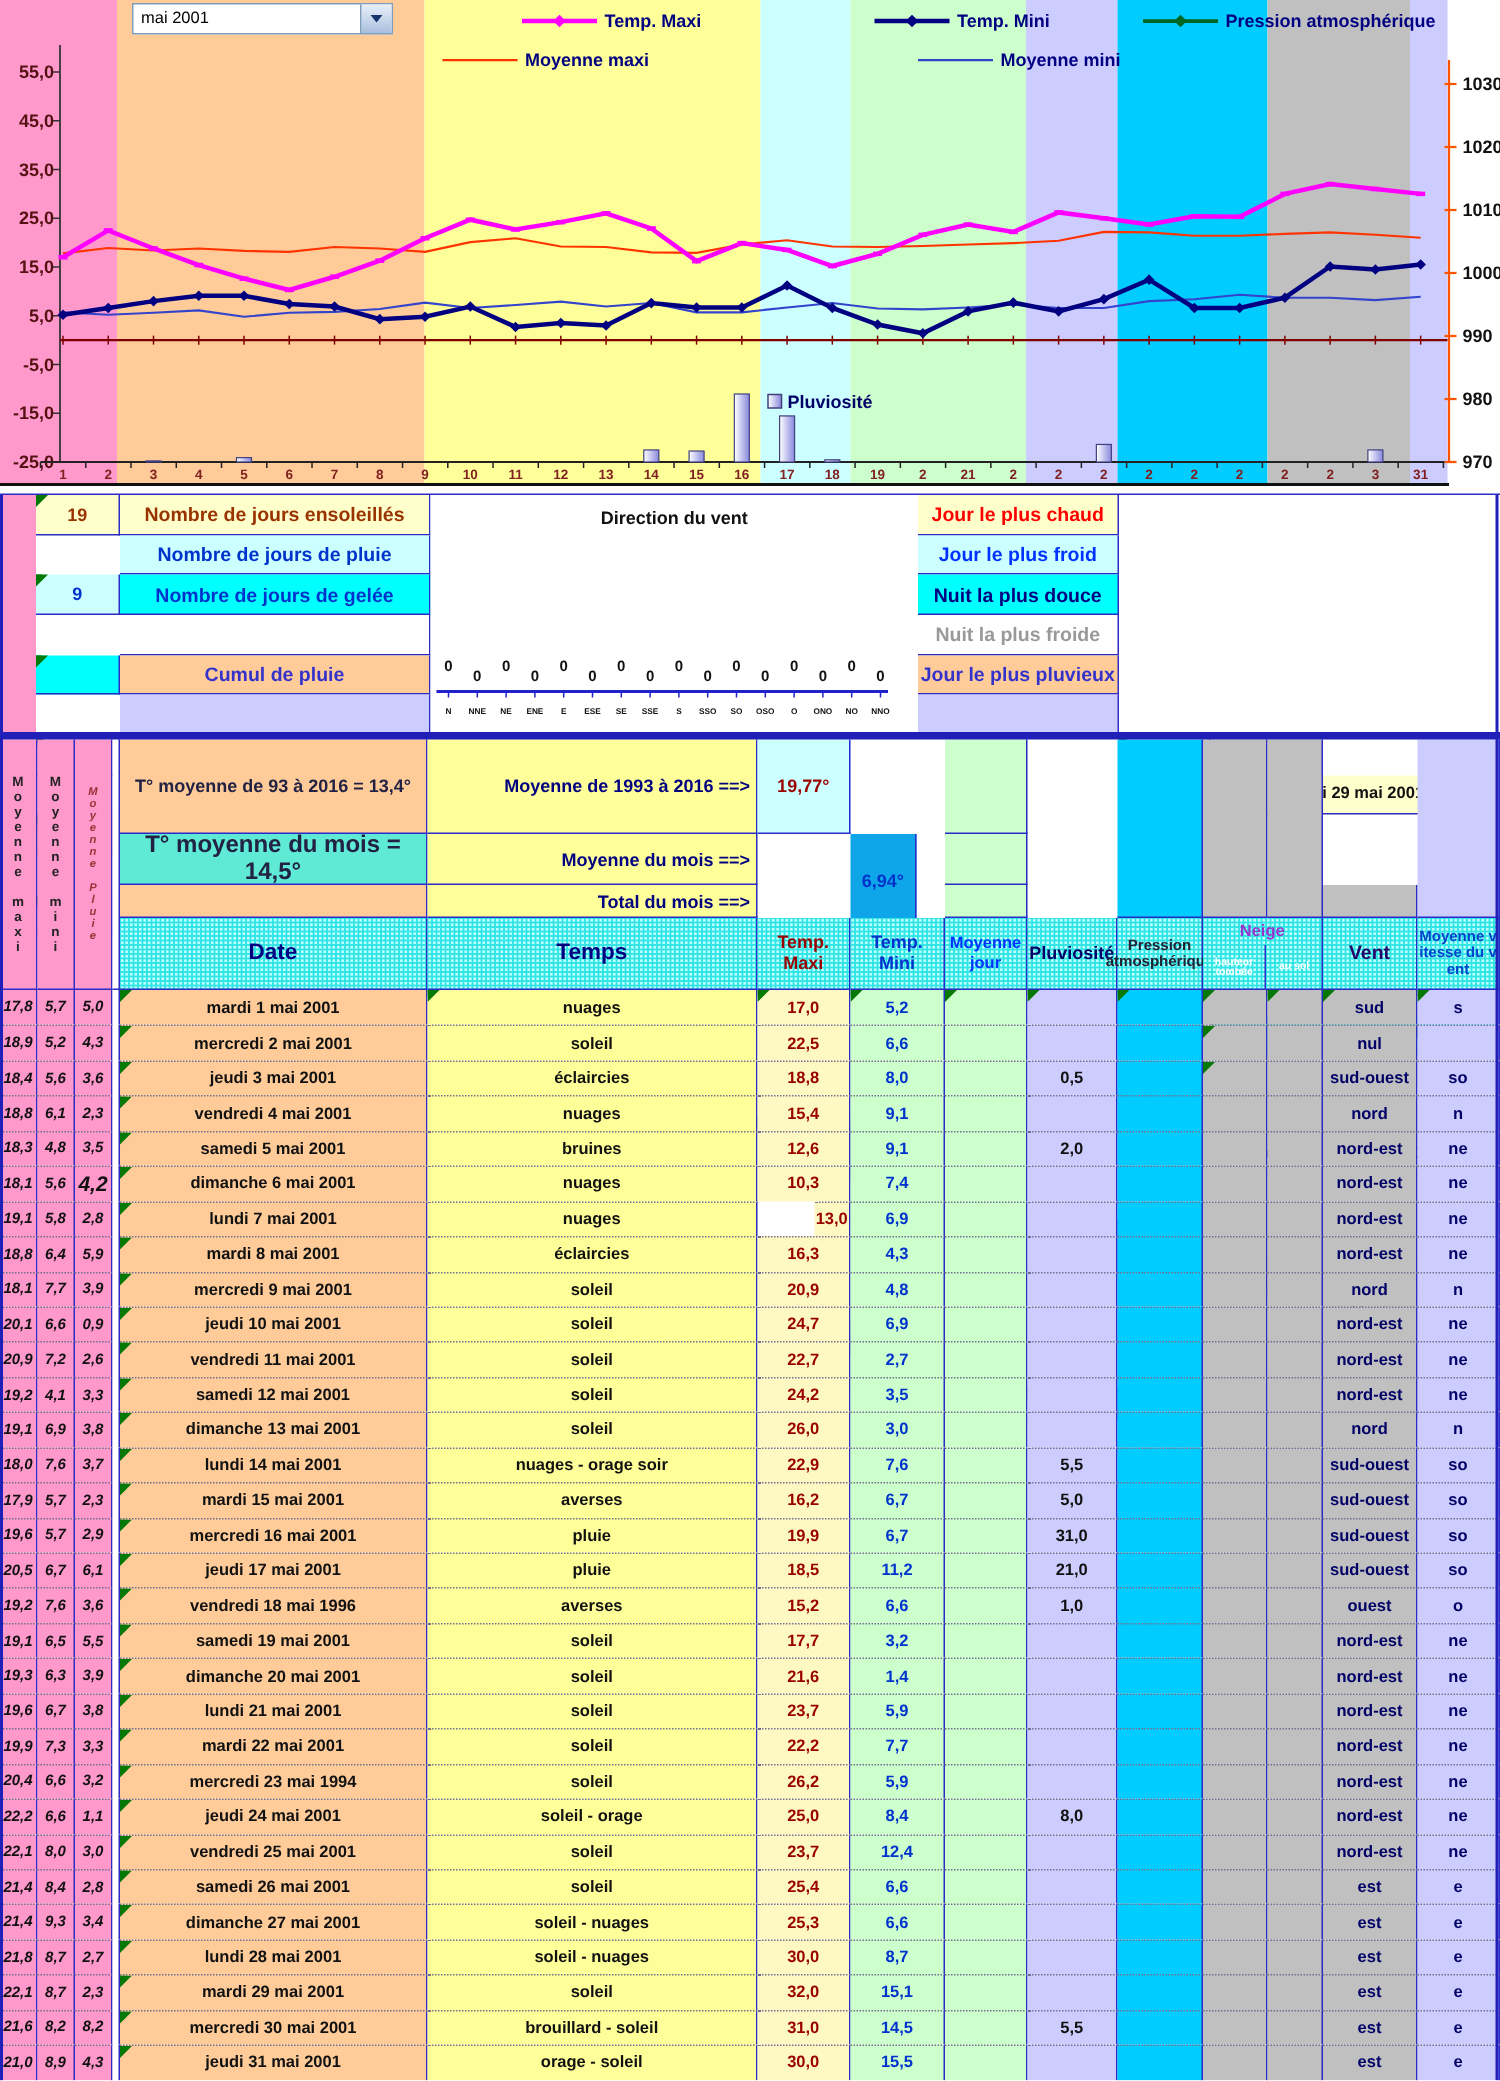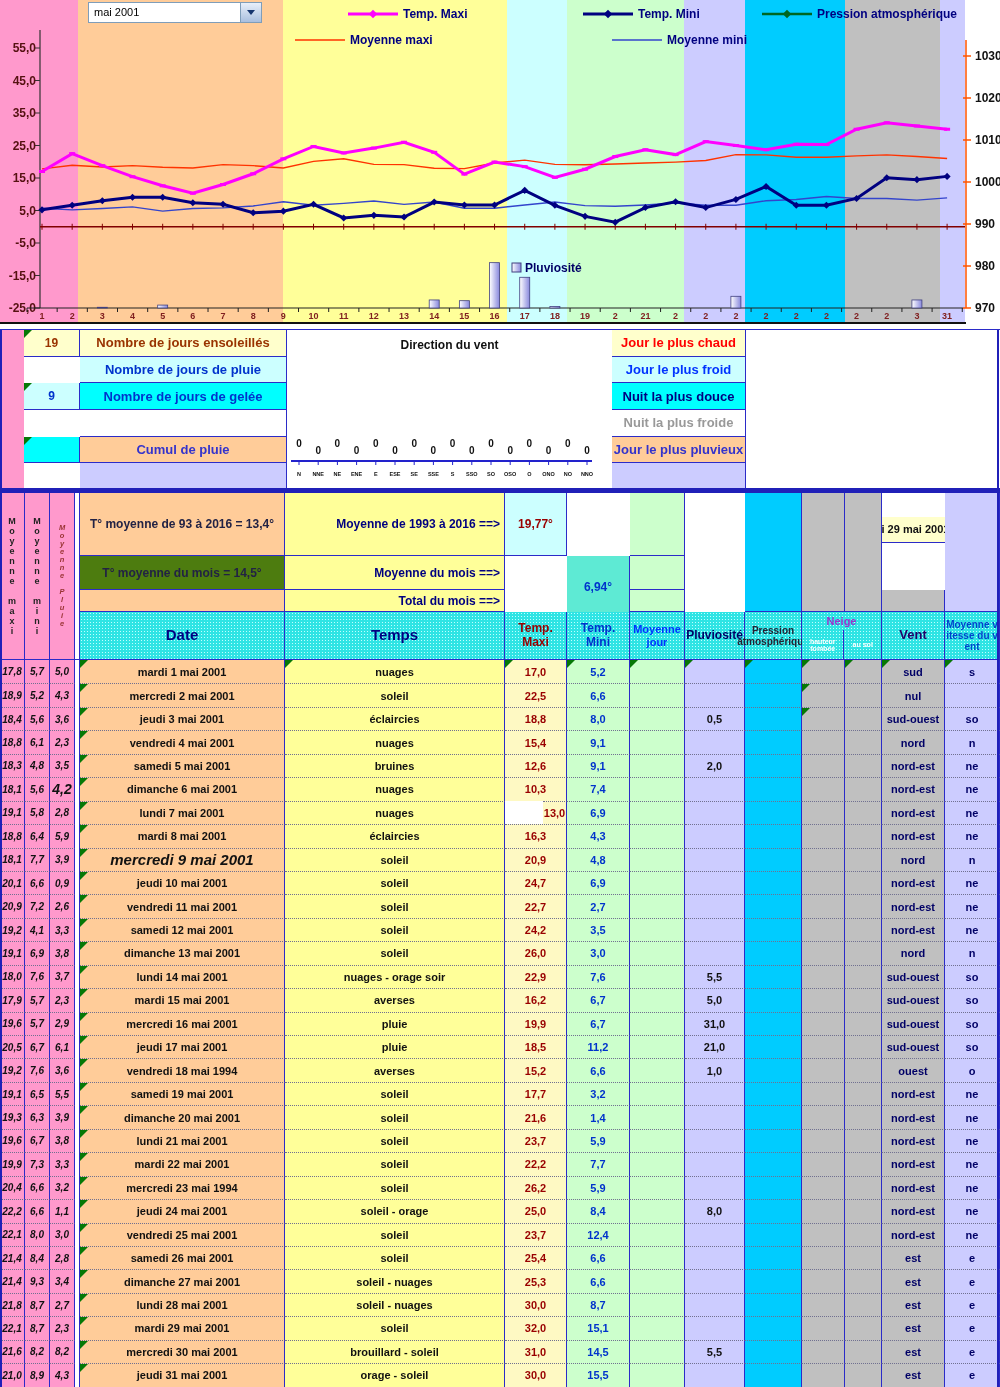--- a/index.html
+++ b/index.html
@@ -428,24 +428,24 @@
 P
 l
 u
 i
 e</span>
       </div>
       <div class="scell" style="left:75px;top:0;width:5px;height:167px;background:#fff;"></div>
       <div class="scell" style="left:80px;top:0px;width:205px;height:63px;background:#FFCC99;color:#222244;font-size:12px;">T° moyenne de 93 à 2016 = 13,4°</div>
       <div class="scell" style="left:285px;top:0px;width:220px;height:63px;background:#FFFF99;color:#000080;font-size:12px;justify-content:flex-end;padding-right:4px;">Moyenne de 1993 à 2016 ==&gt;</div>
       <div class="scell rel" style="left:505px;top:0px;width:62px;height:63px;background:#CCFFFF;color:#990000;font-size:12px;">19,77°</div>
-      <div class="scell rel" style="left:567px;top:0px;width:63px;height:63px;background:#5eead4;color:#0033CC;font-size:12px;">6,94°</div>
+      <div class="scell rel" style="left:567px;top:0px;width:44px;height:63px;background:#0ea5e9;color:#0033CC;font-size:12px;">6,94°</div>
       <div class="scell" style="left:630px;top:0px;width:55px;height:63px;background:#CCFFCC;"></div>
       <div class="scell rel tri" style="left:685px;top:0px;width:60px;height:63px;background:#CCCCFF;color:#111;font-size:12px;">117 mm</div>
-      <div class="scell" style="left:80px;top:63px;width:205px;height:34px;background:#4d7c0f;color:#222244;font-size:12px;">T° moyenne du mois = 14,5°</div>
+      <div class="scell" style="left:80px;top:63px;width:205px;height:34px;background:#5eead4;color:#222244;font-size:16px;">T° moyenne du mois = 14,5°</div>
       <div class="scell" style="left:285px;top:63px;width:220px;height:34px;background:#FFFF99;color:#000080;font-size:12px;justify-content:flex-end;padding-right:4px;">Moyenne du mois ==&gt;</div>
       <div class="scell rel tri" style="left:505px;top:63px;width:62px;height:34px;background:#CCFFFF;color:#990000;font-size:12px;">21,64°</div>
       <div class="scell rel tri" style="left:567px;top:63px;width:63px;height:34px;background:#CCFFCC;color:#0033CC;font-size:12px;">7,36°</div>
       <div class="scell" style="left:630px;top:63px;width:55px;height:34px;background:#CCFFCC;"></div>
       <div class="scell rel" style="left:685px;top:63px;width:60px;height:34px;background:#CCCCFF;color:#111;font-size:12px;"></div>
       <div class="scell" style="left:80px;top:97px;width:205px;height:22px;background:#FFCC99;color:#222244;font-size:12px;"></div>
       <div class="scell" style="left:285px;top:97px;width:220px;height:22px;background:#FFFF99;color:#000080;font-size:12px;justify-content:flex-end;padding-right:4px;">Total du mois ==&gt;</div>
       <div class="scell rel" style="left:505px;top:97px;width:62px;height:22px;background:#CCFFFF;color:#990000;font-size:12px;"></div>
       <div class="scell rel" style="left:567px;top:97px;width:63px;height:22px;background:#CCFFCC;color:#0033CC;font-size:12px;"></div>
       <div class="scell" style="left:630px;top:97px;width:55px;height:22px;background:#CCFFCC;"></div>
@@ -597,21 +597,21 @@
       <div class="c bg-lav t-black rt" style="font-size: 11px;"></div>
       <div class="c bg-cyan rt" style="font-size: 11px;"></div>
       <div class="c bg-gray rt" style="font-size: 11px;"></div>
       <div class="c bg-gray rt" style="font-size: 11px;"></div>
       <div class="c bg-gray t-navy rt" style="font-size: 11px;">nord-est</div>
       <div class="c bg-lav t-navy rt" style="font-size: 11px;">ne</div>
       <div class="c bg-pink italic t-black rt" style="font-size: 10px;">18,1</div>
       <div class="c bg-pink italic t-black rt" style="font-size: 10px;">7,7</div>
       <div class="c bg-pink italic t-black rt" style="font-size: 10px;">3,9</div>
       <div class="c bg-white" style="font-size: 11px;"></div>
-      <div class="c bg-peach t-black rt tri" style="font-size: 15px; font-style: italic;">mercredi 9 mai 2001</div>
+      <div class="c bg-peach t-black rt tri" style="font-size: 11px;">mercredi 9 mai 2001</div>
       <div class="c bg-yellow t-black rt" style="font-size: 11px;">soleil</div>
       <div class="c bg-ltcyan t-darkred rt" style="font-size: 11px;">20,9</div>
       <div class="c bg-ltgreen t-blue rt" style="font-size: 11px;">4,8</div>
       <div class="c bg-ltgreen rt" style="font-size: 11px;"></div>
       <div class="c bg-lav t-black rt" style="font-size: 11px;"></div>
       <div class="c bg-cyan rt" style="font-size: 11px;"></div>
       <div class="c bg-gray rt" style="font-size: 11px;"></div>
       <div class="c bg-gray rt" style="font-size: 11px;"></div>
       <div class="c bg-gray t-navy rt" style="font-size: 11px;">nord</div>
       <div class="c bg-lav t-navy rt" style="font-size: 11px;">n</div>
@@ -732,21 +732,21 @@
       <div class="c bg-lav t-black rt" style="font-size: 11px;">21,0</div>
       <div class="c bg-cyan rt" style="font-size: 11px;"></div>
       <div class="c bg-gray rt" style="font-size: 11px;"></div>
       <div class="c bg-gray rt" style="font-size: 11px;"></div>
       <div class="c bg-gray t-navy rt" style="font-size: 11px;">sud-ouest</div>
       <div class="c bg-lav t-navy rt" style="font-size: 11px;">so</div>
       <div class="c bg-pink italic t-black rt" style="font-size: 10px;">19,2</div>
       <div class="c bg-pink italic t-black rt" style="font-size: 10px;">7,6</div>
       <div class="c bg-pink italic t-black rt" style="font-size: 10px;">3,6</div>
       <div class="c bg-white" style="font-size: 11px;"></div>
-      <div class="c bg-peach t-black rt tri" style="font-size: 11px;">vendredi 18 mai 1994</div>
+      <div class="c bg-peach t-black rt tri" style="font-size: 11px;">vendredi 18 mai 1996</div>
       <div class="c bg-yellow t-black rt" style="font-size: 11px;">averses</div>
       <div class="c bg-ltcyan t-darkred rt" style="font-size: 11px;">15,2</div>
       <div class="c bg-ltgreen t-blue rt" style="font-size: 11px;">6,6</div>
       <div class="c bg-ltgreen rt" style="font-size: 11px;"></div>
       <div class="c bg-lav t-black rt" style="font-size: 11px;">1,0</div>
       <div class="c bg-cyan rt" style="font-size: 11px;"></div>
       <div class="c bg-gray rt" style="font-size: 11px;"></div>
       <div class="c bg-gray rt" style="font-size: 11px;"></div>
       <div class="c bg-gray t-navy rt" style="font-size: 11px;">ouest</div>
       <div class="c bg-lav t-navy rt" style="font-size: 11px;">o</div>

